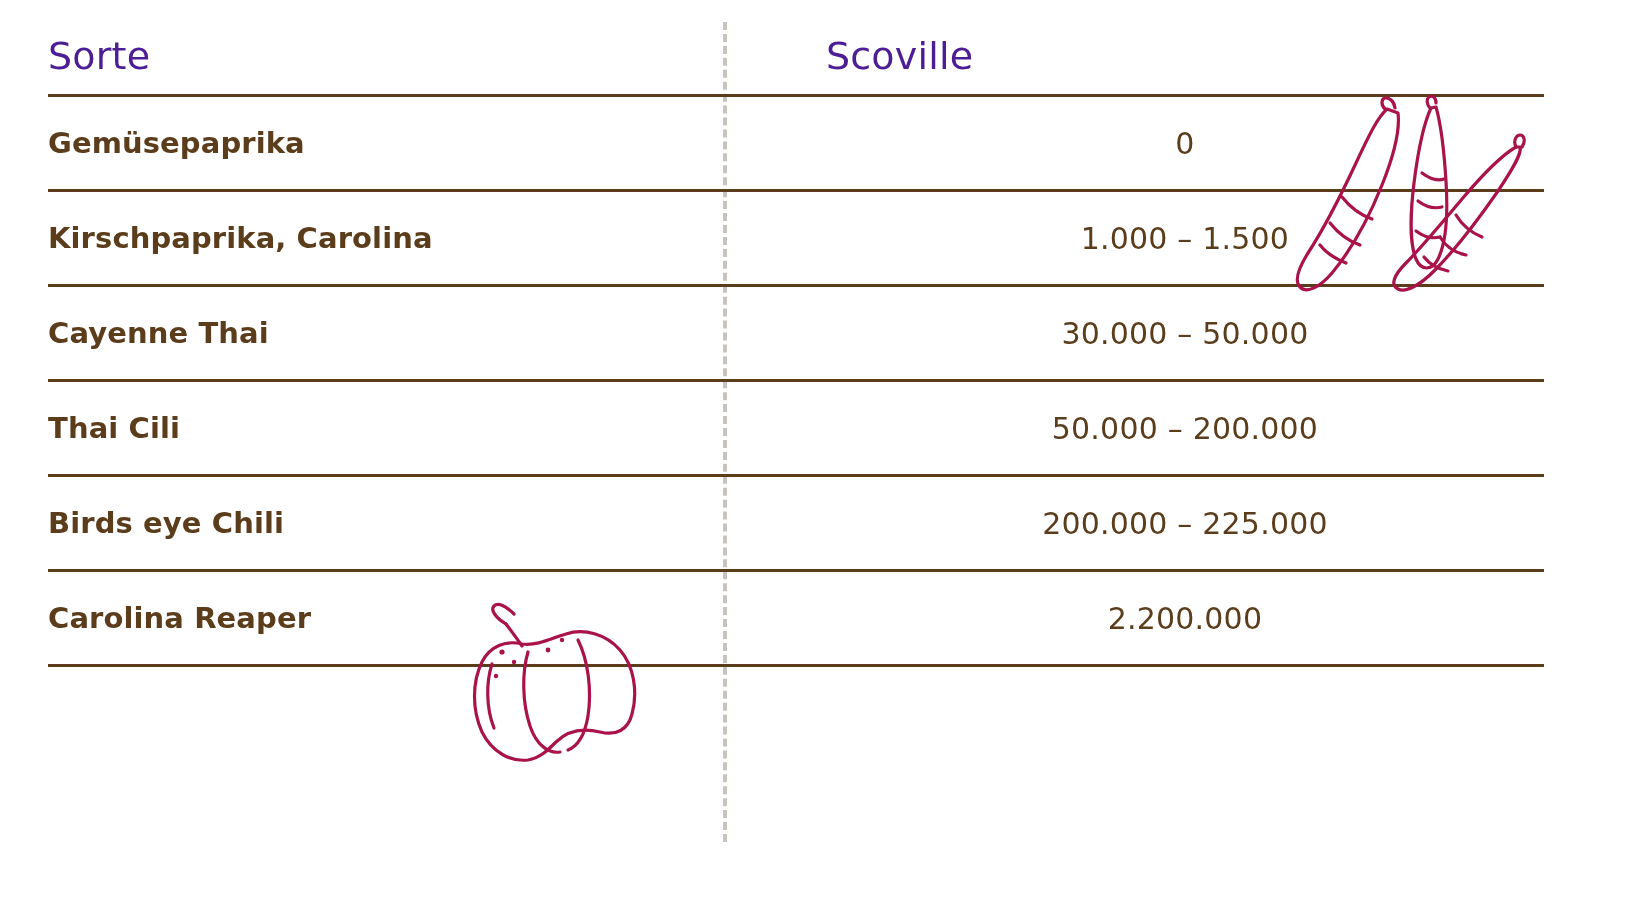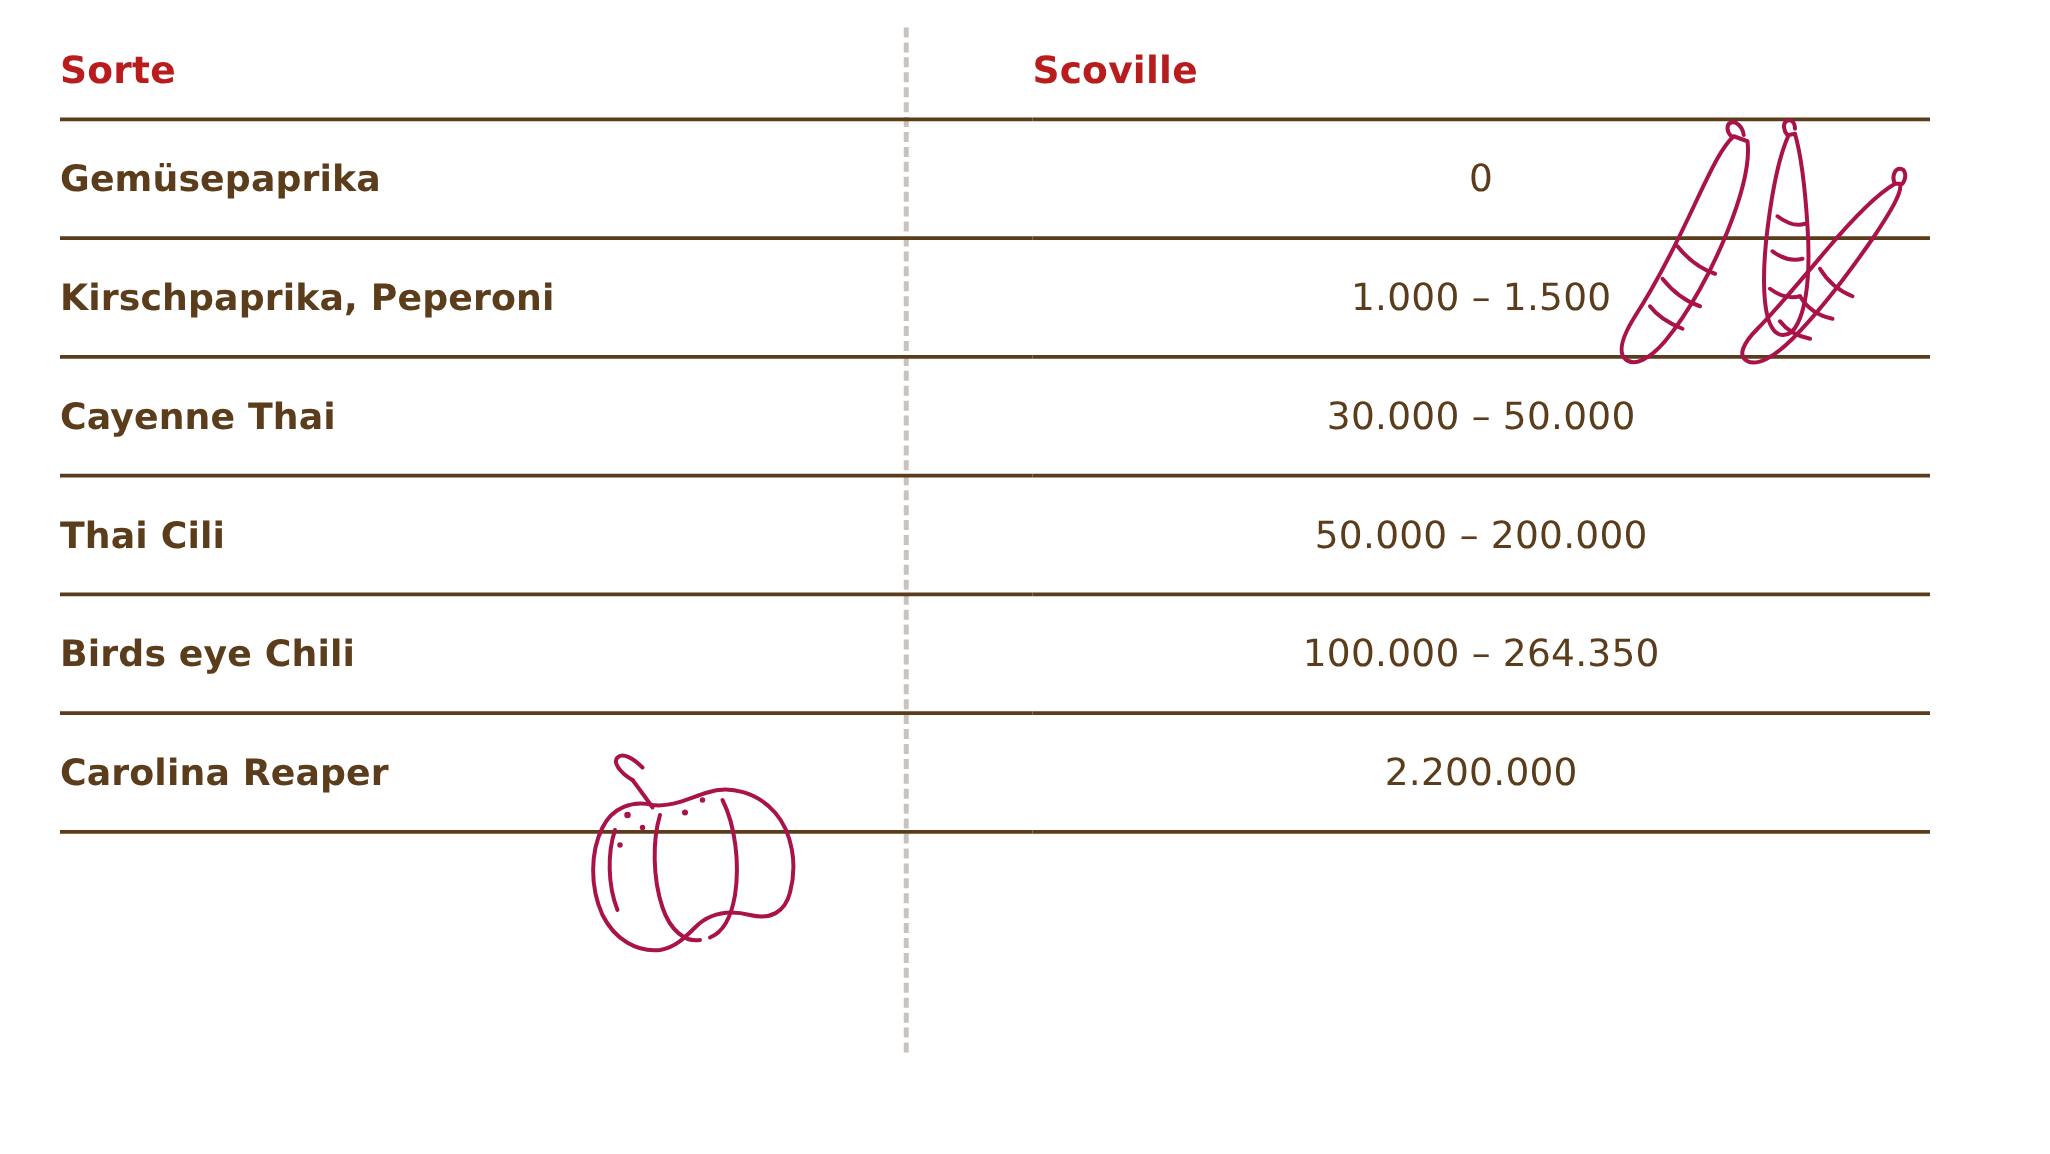--- a/index.html
+++ b/index.html
@@ -41,23 +41,23 @@
     vertical-align: middle;
   }
 
   .head-row th {
     height: 76px;
     border-bottom: 3px solid #5b3d1c;
     position: relative;
   }
 
   .head-label {
-    font-size: 30px;
-    font-weight: bold;
-    color: #b91c1c;
+    font-size: 38px;
+    font-weight: normal;
+    color: #4c1d95;
     letter-spacing: .2px;
   }
   .head-sorte { text-align: left; padding-left: 88px; }
   .head-scoville { text-align: left; padding-right: 38px; }
 
   .body-row td {
     height: 92px;
     border-bottom: 3px solid #5b3d1c;
   }
 
@@ -124,34 +124,34 @@
         <th class="head-label head-sorte">Sorte</th>
         <th class="head-label head-scoville">Scoville</th>
       </tr>
     </thead>
     <tbody>
       <tr class="body-row">
         <td class="cell-sorte">Gemüsepaprika</td>
         <td class="cell-scoville">0</td>
       </tr>
       <tr class="body-row">
-        <td class="cell-sorte">Kirschpaprika, Peperoni</td>
+        <td class="cell-sorte">Kirschpaprika, Carolina</td>
         <td class="cell-scoville">1.000 – 1.500</td>
       </tr>
       <tr class="body-row">
         <td class="cell-sorte">Cayenne Thai</td>
         <td class="cell-scoville">30.000 – 50.000</td>
       </tr>
       <tr class="body-row">
         <td class="cell-sorte">Thai Cili</td>
         <td class="cell-scoville">50.000 – 200.000</td>
       </tr>
       <tr class="body-row">
         <td class="cell-sorte">Birds eye Chili</td>
-        <td class="cell-scoville">100.000 – 264.350</td>
+        <td class="cell-scoville">200.000 – 225.000</td>
       </tr>
       <tr class="body-row">
         <td class="cell-sorte">Carolina Reaper</td>
         <td class="cell-scoville">2.200.000</td>
       </tr>
     </tbody>
   </table>
 
   <svg class="deco deco-chilis" viewBox="0 0 260 235" aria-hidden="true">
     <g fill="none" stroke="#a9134a" stroke-width="3.2" stroke-linecap="round" stroke-linejoin="round">

